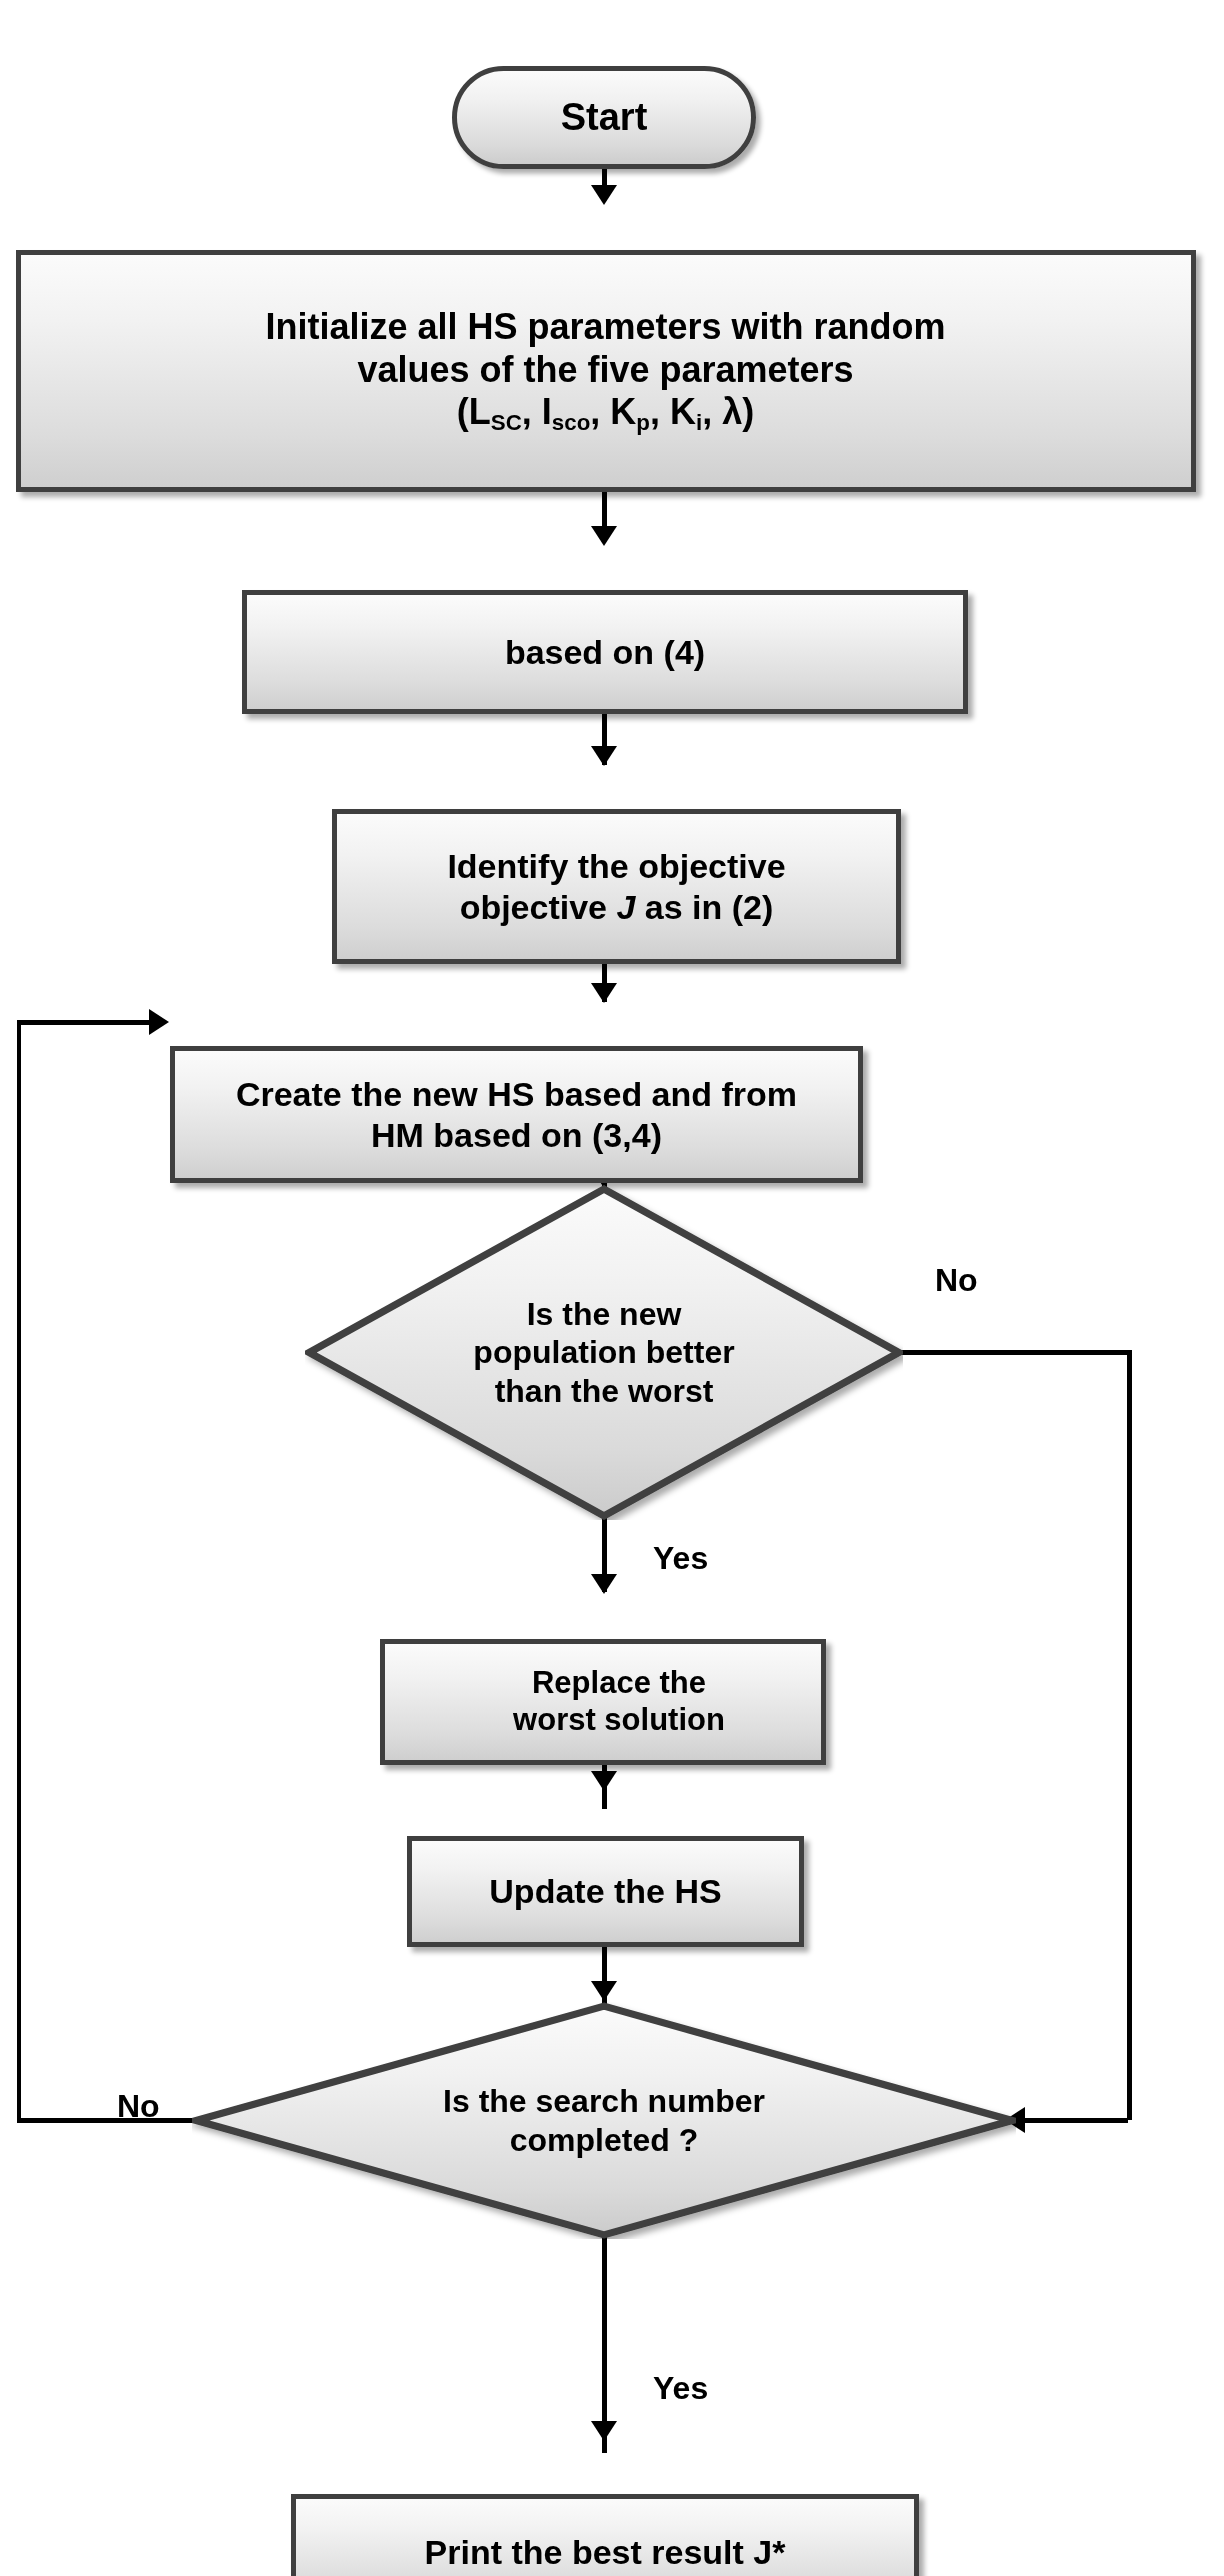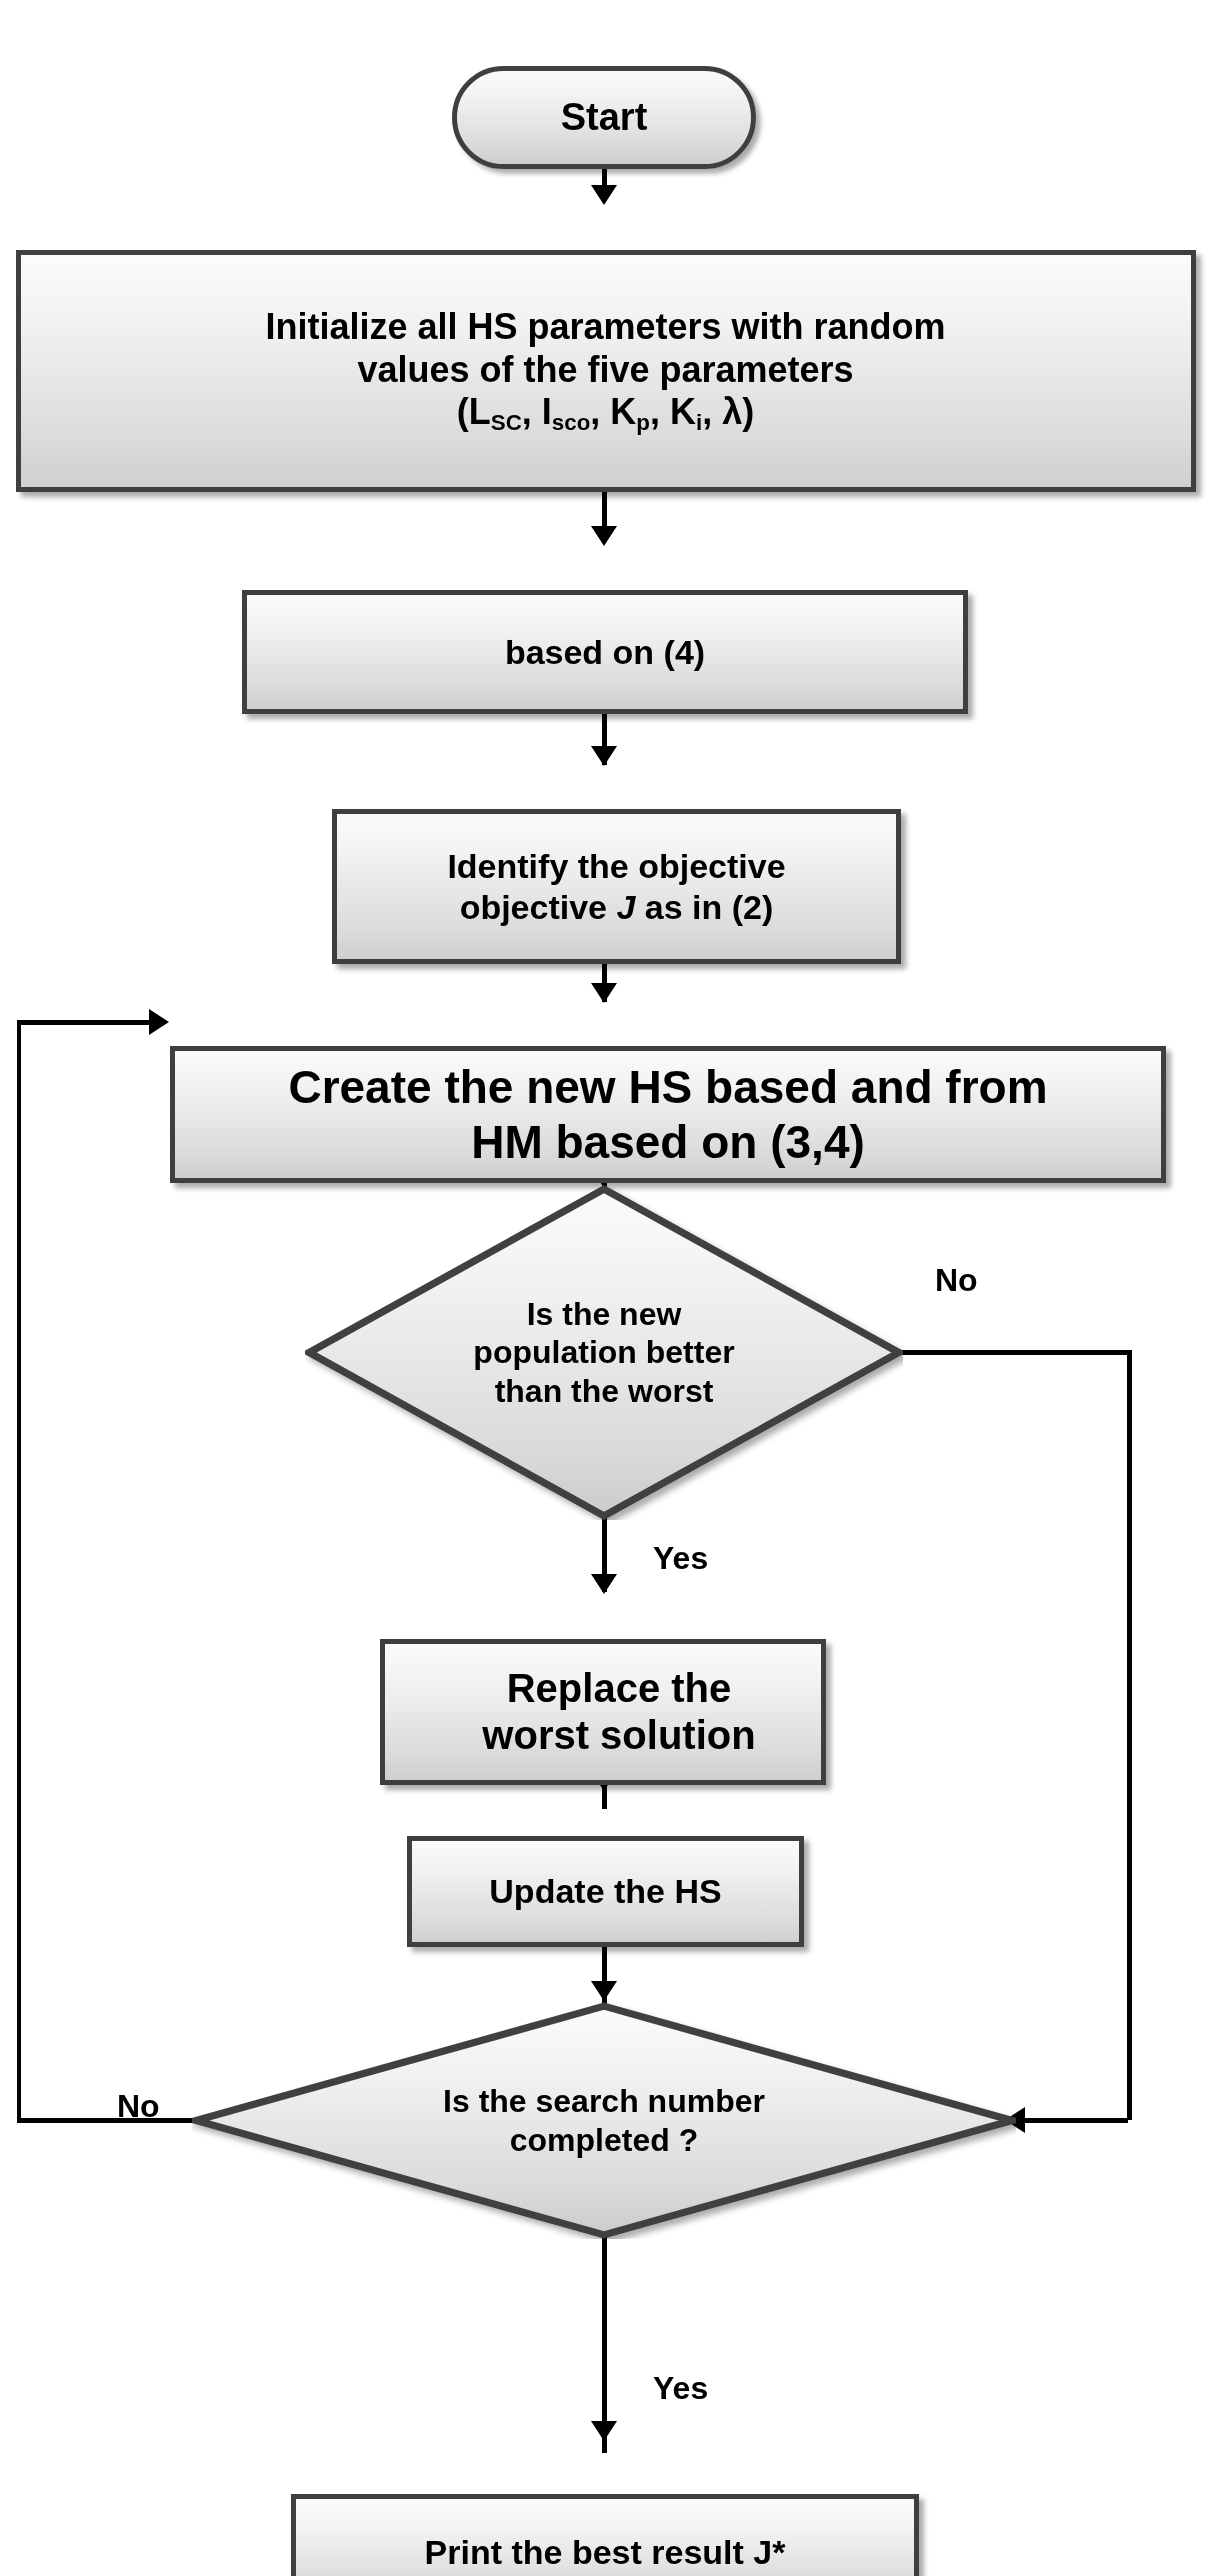--- a/index.html
+++ b/index.html
@@ -118,21 +118,21 @@
   <div class="node proc" style="left:332px;top:765px;width:569px;height:155px;font-size:34px;flex-direction:column;">
     <div>Identify the objective</div>
     <div>
       <span>objective </span><span class="ital">J</span><span> as in (2)</span>
     </div>
   </div>
 
   <div class="wire wire-v" style="left:602px;top:920px;width:4.6px;height:82px;"></div>
   <div class="arrow-down" style="left:591px;top:983px;"></div>
 
-  <div class="node proc" style="left:170px;top:1002px;width:996px;height:137px;font-size:46px;flex-direction:column;text-align:center;">
+  <div class="node proc" style="left:170px;top:1002px;width:693px;height:137px;font-size:34px;flex-direction:column;text-align:center;">
     <div>Create the new HS based and from</div>
     <div>HM based on (3,4)</div>
   </div>
 
   <div class="wire wire-v" style="left:602px;top:1139px;width:4.6px;height:67px;"></div>
   <div class="arrow-down" style="left:591px;top:1168px;"></div>
 
   <div class="dec-wrap" style="left:305px;top:1185px;width:598px;height:335px;">
     <svg class="dec-shape" viewBox="0 0 1160 650" preserveAspectRatio="none">
       <defs>
@@ -162,21 +162,21 @@
   <div class="wire wire-h" style="left:899px;top:1350px;width:233px;height:4.6px;"></div>
   <div class="wire wire-v" style="left:1127px;top:1350px;width:4.6px;height:770px;"></div>
   <div class="wire wire-h" style="left:1025px;top:2118px;width:103px;height:4.6px;"></div>
   <div class="arrow-left" style="left:1005px;top:2107px;"></div>
 
   <div class="edge-label" style="left:653px;top:1540px;font-size:32px;">Yes</div>
 
   <div class="wire wire-v" style="left:602px;top:1510px;width:4.6px;height:82px;"></div>
   <div class="arrow-down" style="left:591px;top:1574px;"></div>
 
-  <div class="node proc" style="left:380px;top:1595px;width:446px;height:146px;font-size:40px;flex-direction:column;padding-left:32px;">
+  <div class="node proc" style="left:380px;top:1595px;width:446px;height:126px;font-size:31px;flex-direction:column;padding-left:32px;">
     <div>Replace the</div>
     <div>worst solution</div>
   </div>
 
   <div class="wire wire-v" style="left:602px;top:1721px;width:4.6px;height:88px;"></div>
   <div class="arrow-down" style="left:591px;top:1771px;"></div>
 
   <div class="node proc" style="left:407px;top:1792px;width:397px;height:111px;font-size:34px;">
     <span>Update the HS</span>
   </div>

